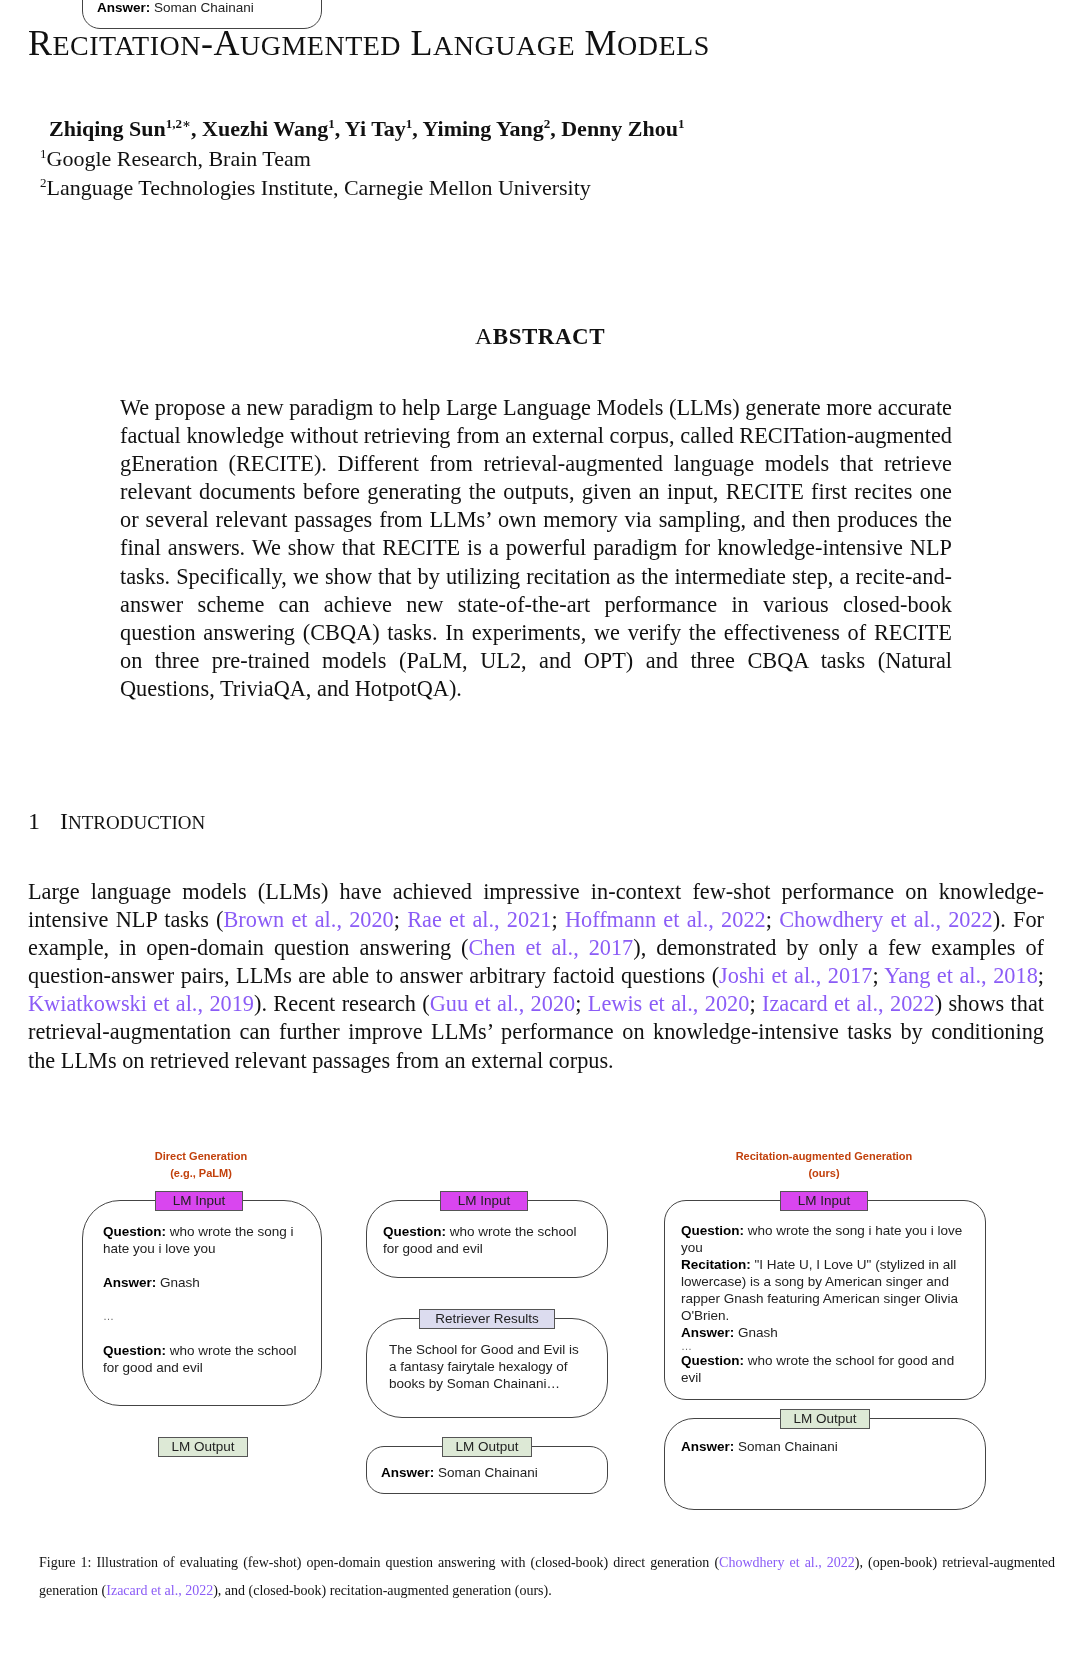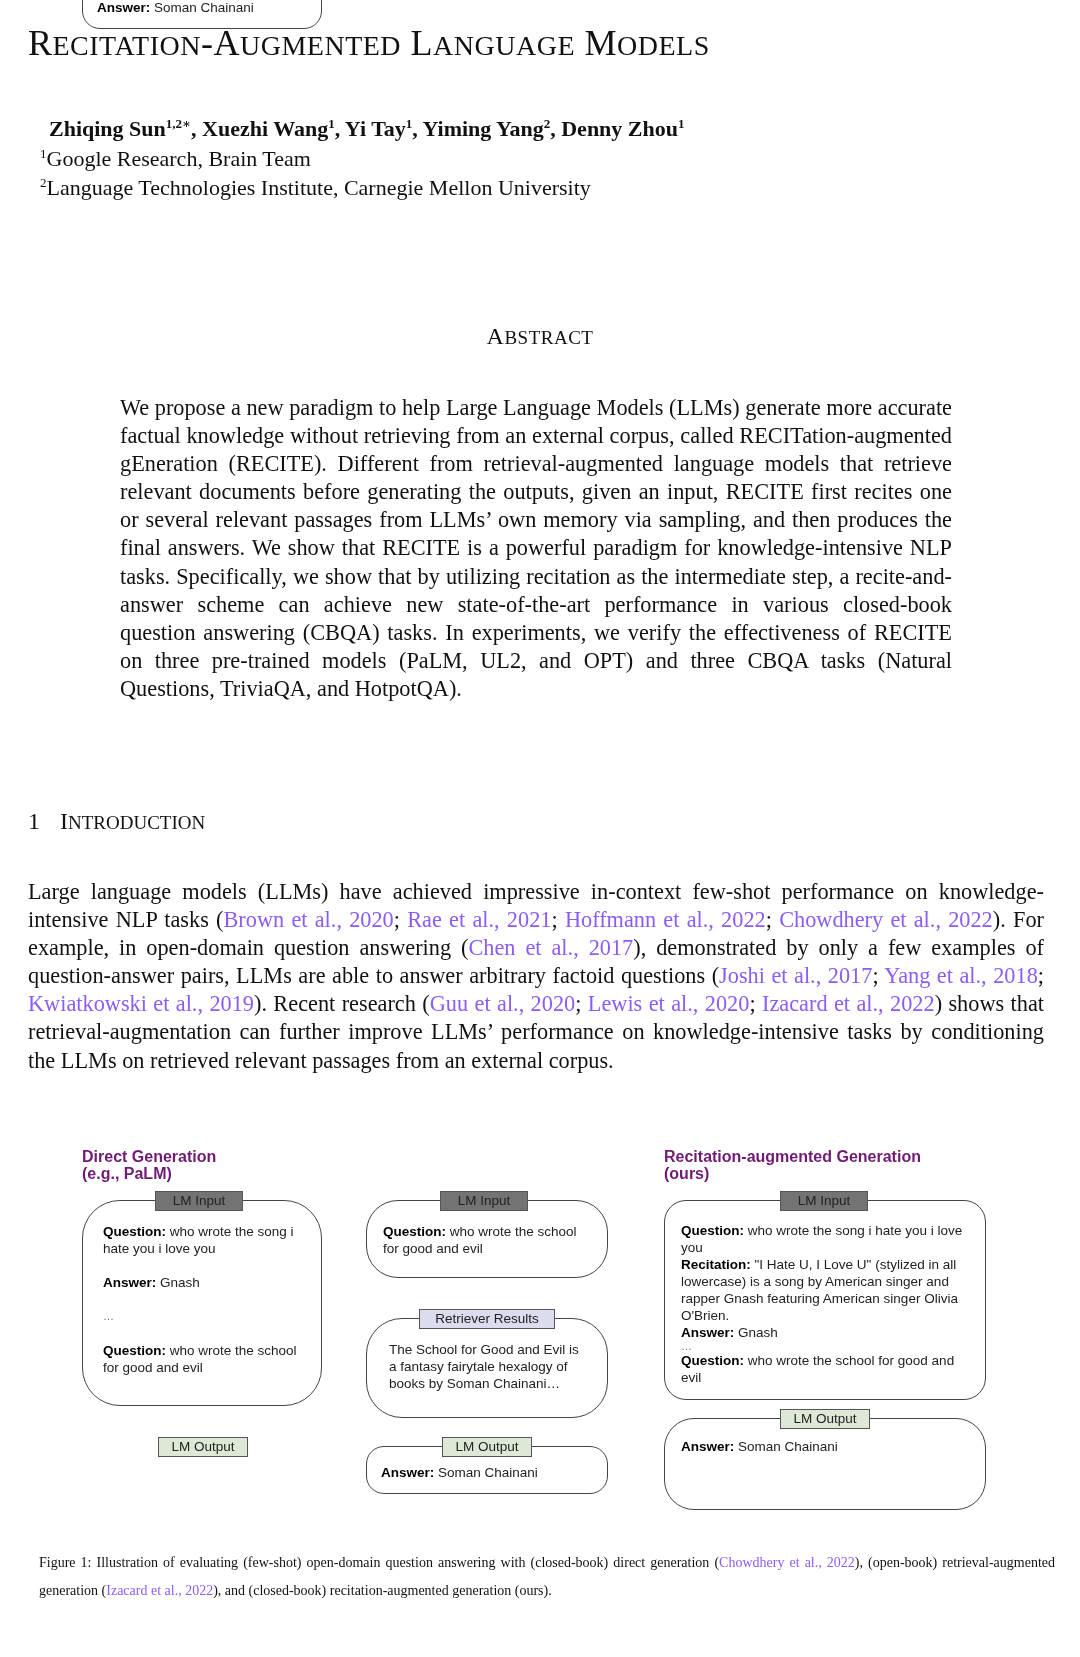--- a/index.html
+++ b/index.html
@@ -12,38 +12,38 @@
   #title .sc { font-size: 28px; }
 
   #authors { left: 49px; top: 116px; font-size: 22px; font-weight: bold; white-space: nowrap; }
   #authors sup { font-size: 13px; font-weight: bold; vertical-align: 8px; }
   .affil { left: 40px; font-size: 22px; white-space: nowrap; }
   .affil sup { font-size: 13px; vertical-align: 8px; }
   #affil1 { top: 146px; }
   #affil2 { top: 175px; }
 
   #abstract-heading { left: 0; width: 1080px; text-align: center; top: 323px; font-size: 24px; letter-spacing: 0.5px; }
-  #abstract-heading .sc { font-size: 19px; }
+  #abstract-heading .sc { font-size: 23px; font-weight: bold; }
 
   #abstract-body { left: 120px; width: 832px; top: 394px; font-size: 22.3px; line-height: 28.1px; text-align: justify; }
 
   #intro-heading { left: 28px; top: 808px; font-size: 24px; white-space: nowrap; }
   #intro-heading .num { margin-right: 20px; }
   #intro-heading .sc { font-size: 19px; }
 
   #intro-body { left: 28px; width: 1016px; top: 878px; font-size: 22.3px; line-height: 28.1px; text-align: justify; }
   .cite { color: #8b5cf6; }
 
   
   #figure { left: 0; top: 1140px; width: 1080px; height: 380px; }
-  .col-title { position: absolute; color: #701a75; font-weight: bold; font-size: 16px; line-height: 17px; }
+  .col-title { position: absolute; text-align: center; color: #c2410c; font-weight: bold; font-size: 11px; line-height: 17px; }
   .bubble { position: absolute; border: 1.3px solid #444; background: #fff; box-sizing: border-box; font-size: 13.5px; line-height: 17px; color: #222; }
   .bubble b { color: #000000; }
   .tag { position: absolute; border: 1.3px solid #555; font-size: 13.5px; line-height: 17px; padding: 0 10px; text-align: center; box-sizing: border-box; height: 20px; white-space: nowrap; color: #222; }
-  .tag.input { background: #737373; }
+  .tag.input { background: #d946ef; }
   .tag.output { background: #dde9d6; }
   .tag.retriever { background: #dcdcef; }
   .gap { height: 17px; }
 
   #caption { left: 39px; width: 1016px; top: 1549px; font-size: 14px; line-height: 28.1px; text-align: justify; }
 </style>
 </head>
 <body>
 
 <div id="title" class="abs serif">

